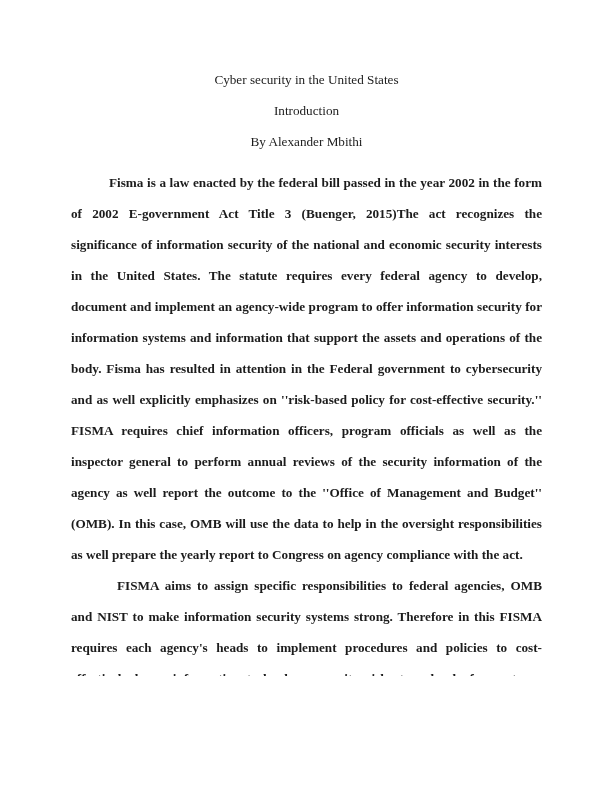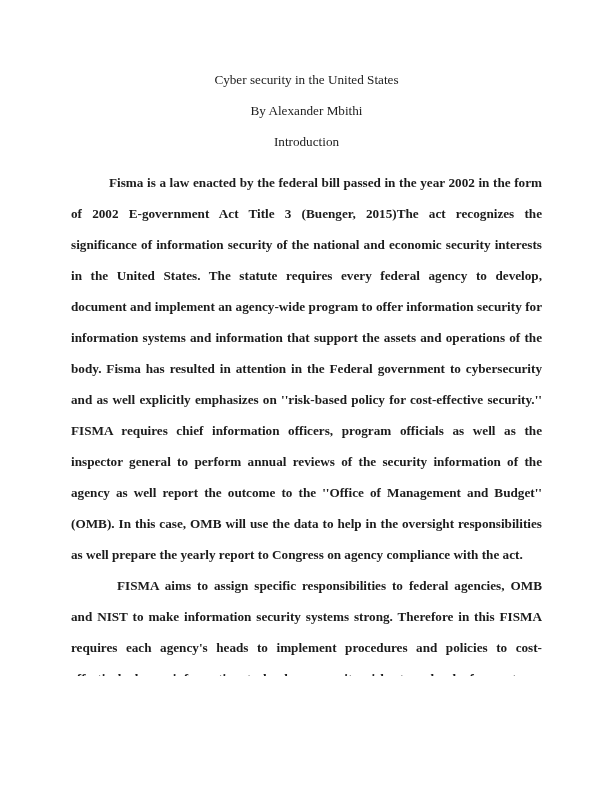--- a/index.html
+++ b/index.html
@@ -51,22 +51,22 @@
   p.para.indent-2 { text-indent: 46px; }
 </style>
 </head>
 <body>
 
 <div class="page">
   <div class="content">
 
     <div class="heading-block">
       <div class="heading-line">Cyber security in the United States</div>
+      <div class="heading-line">Introduction</div>
       <div class="heading-line">By Alexander Mbithi</div>
-      <div class="heading-line">Introduction</div>
     </div>
 
     <div class="body-block">
       <p class="para indent-1">Fisma is a law enacted by the federal bill passed in the year 2002 in the form of 2002 E-government Act Title 3 (Buenger, 2015)The act recognizes the significance of information security of the national and economic security interests in the United States. The statute requires every federal agency to develop, document and implement an agency-wide program to offer information security for information systems and information that support the assets and operations of the body. Fisma has resulted in attention in the Federal government to cybersecurity and as well explicitly emphasizes on ''risk-based policy for cost-effective security.'' FISMA requires chief information officers, program officials as well as the inspector general to perform annual reviews of the security information of the agency as well report the outcome to the ''Office of Management and Budget'' (OMB). In this case, OMB will use the data to help in the oversight responsibilities as well prepare the yearly report to Congress on agency compliance with the act.</p>
       <p class="para indent-2">FISMA aims to assign specific responsibilities to federal agencies, OMB and NIST to make information security systems strong. Therefore in this FISMA requires each agency's heads to implement procedures and policies to cost-effectively lower information technology security risks to a level of acceptance (Buenger, 2015) In FISMA the federal agencies must periodically assess the magnitude and risk of harm that could result from unauthorized use, disclosure, access, disruption destruction of information or modification, as well as systems supporting their assets and operations. Additionally, the A-123 circular utters that the management has a responsibility to maintain and develop the internal control actions that</p>
     </div>
 
   </div>
 </div>
 

